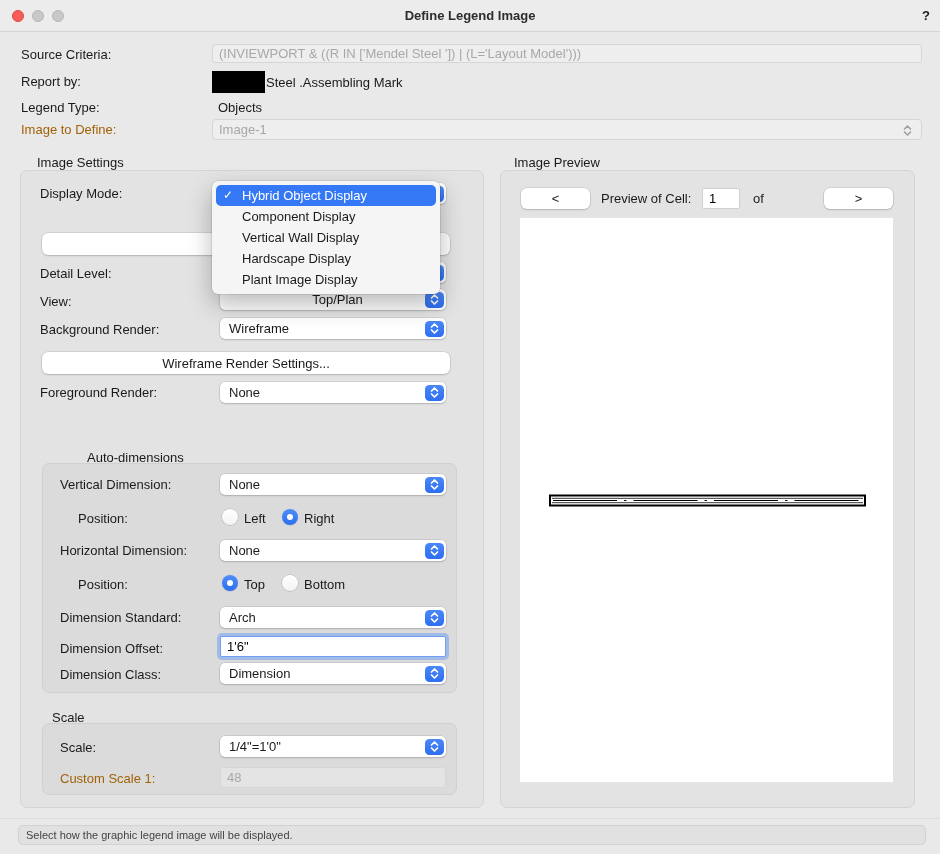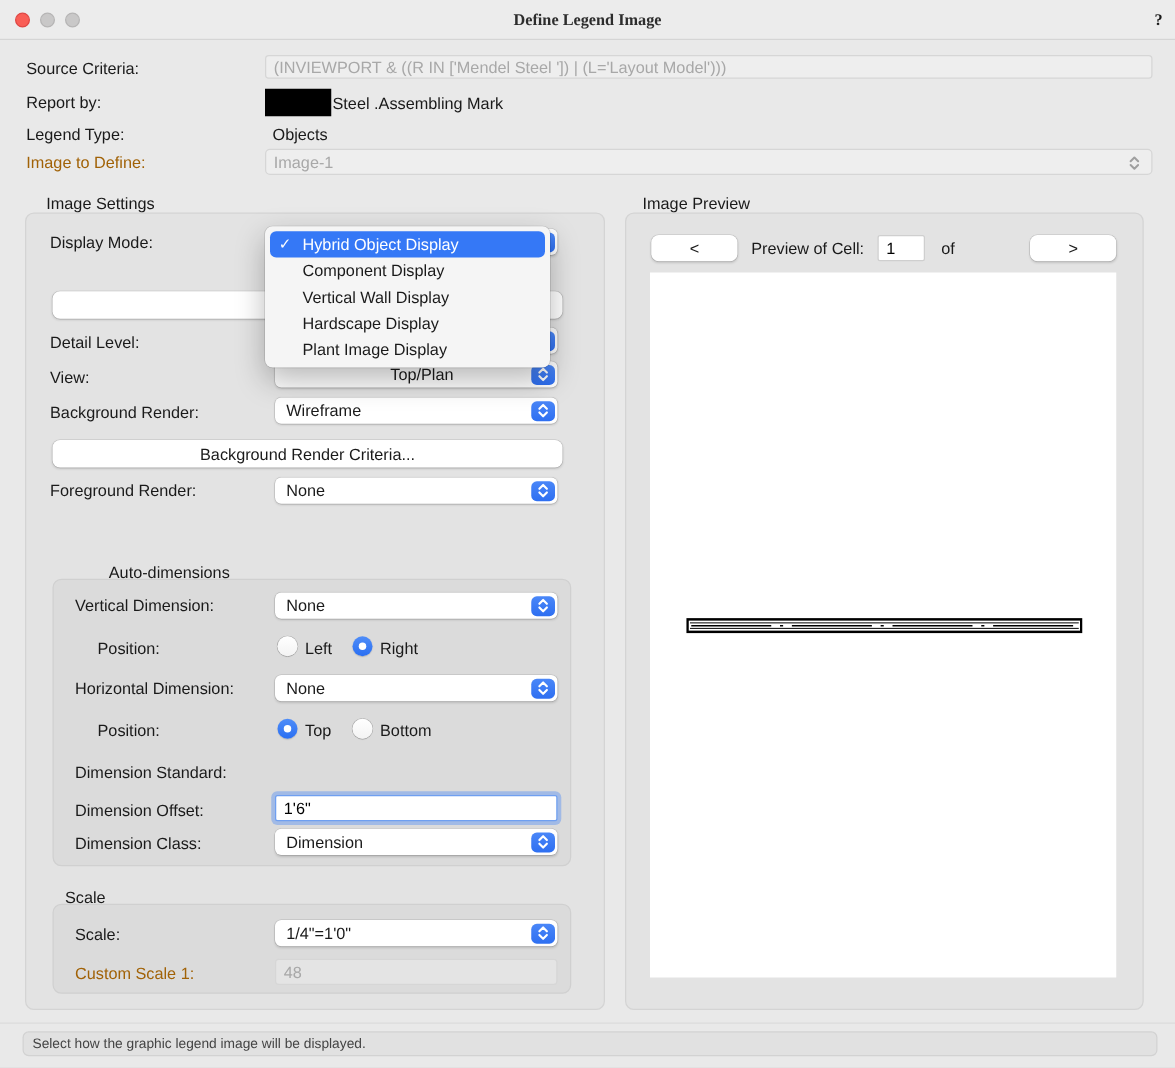--- a/index.html
+++ b/index.html
@@ -1,21 +1,21 @@
 <!DOCTYPE html>
 <html><head>
 <meta charset="utf-8">
 <style>
   html,body{margin:0;padding:0;}
   body{font-family:"Liberation Sans",sans-serif;background:#d6d6d6;}
   #window{position:relative;width:940px;height:854px;background:#e9e9e9;overflow:hidden;
           font-size:13px;color:#1a1a1a;}
   
   .titlebar{position:absolute;left:0;top:0;width:940px;height:32px;background:#ececec;
-            border-bottom:1px solid #d5d5d5;box-sizing:border-box;font-family:Liberation Serif, serif;}
+            border-bottom:1px solid #d5d5d5;box-sizing:border-box;}
   .tl{position:absolute;top:10px;width:12px;height:12px;border-radius:50%;box-sizing:border-box;}
   .tl.red{left:12px;background:#f95e56;border:0.5px solid #df4744;}
   .tl.gray{background:#c9c8c8;border:0.5px solid #b6b5b5;}
   .title-text{position:absolute;left:0;right:0;top:0;height:32px;line-height:32px;
               text-align:center;font-weight:bold;color:#2d2d2d;}
   .help-q{position:absolute;right:10px;top:0;height:32px;line-height:32px;font-weight:bold;color:#1a1a1a;}
   
   .label{position:absolute;white-space:nowrap;line-height:16px;}
   .label.dim{color:#a16207;}
   .value-text{position:absolute;white-space:nowrap;line-height:16px;}
@@ -132,21 +132,21 @@
   <div class="popup" style="left:220px;top:318px;width:226px;height:21px;">
     <span>Wireframe</span>
     <span class="stepper">
       <svg width="11" height="13" viewBox="0 0 11 13">
           <path d="M2.5 5 5.5 2 8.5 5" fill="none" stroke="#fff" stroke-width="1.7" stroke-linecap="round" stroke-linejoin="round"></path>
           <path d="M2.5 8 5.5 11 8.5 8" fill="none" stroke="#fff" stroke-width="1.7" stroke-linecap="round" stroke-linejoin="round"></path>
         </svg>
     </span>
   </div>
 
-  <div class="btn" style="left:42px;top:352px;width:408px;height:22px;">Background Render Criteria...</div>
+  <div class="btn" style="left:42px;top:352px;width:408px;height:22px;">Wireframe Render Settings...</div>
 
   <div class="label" style="left:40px;top:385px;">Foreground Render:</div>
   <div class="popup" style="left:220px;top:382px;width:226px;height:21px;">
     <span>None</span>
     <span class="stepper">
       <svg width="11" height="13" viewBox="0 0 11 13">
           <path d="M2.5 5 5.5 2 8.5 5" fill="none" stroke="#fff" stroke-width="1.7" stroke-linecap="round" stroke-linejoin="round"></path>
           <path d="M2.5 8 5.5 11 8.5 8" fill="none" stroke="#fff" stroke-width="1.7" stroke-linecap="round" stroke-linejoin="round"></path>
         </svg>
     </span>
@@ -184,20 +184,29 @@
     </span>
   </div>
 
   <div class="label" style="left:78px;top:577px;">Position:</div>
   <span class="radio on" style="left:222px;top:575px;"></span>
   <div class="value-text" style="left:244px;top:577px;">Top</div>
   <span class="radio off" style="left:282px;top:575px;"></span>
   <div class="value-text" style="left:304px;top:577px;">Bottom</div>
 
   <div class="label" style="left:60px;top:610px;">Dimension Standard:</div>
+  <div class="popup" style="left:220px;top:607px;width:226px;height:21px;">
+    <span>Arch</span>
+    <span class="stepper">
+      <svg width="11" height="13" viewBox="0 0 11 13">
+          <path d="M2.5 5 5.5 2 8.5 5" fill="none" stroke="#fff" stroke-width="1.7" stroke-linecap="round" stroke-linejoin="round"></path>
+          <path d="M2.5 8 5.5 11 8.5 8" fill="none" stroke="#fff" stroke-width="1.7" stroke-linecap="round" stroke-linejoin="round"></path>
+        </svg>
+    </span>
+  </div>
 
   <div class="label" style="left:60px;top:641px;">Dimension Offset:</div>
   <input class="field focused" style="left: 220px; top: 636px; width: 226px; height: 21px;" value="1'6&quot;">
 
   <div class="label" style="left:60px;top:667px;">Dimension Class:</div>
   <div class="popup" style="left:220px;top:663px;width:226px;height:21px;">
     <span>Dimension</span>
     <span class="stepper">
       <svg width="11" height="13" viewBox="0 0 11 13">
           <path d="M2.5 5 5.5 2 8.5 5" fill="none" stroke="#fff" stroke-width="1.7" stroke-linecap="round" stroke-linejoin="round"></path>

